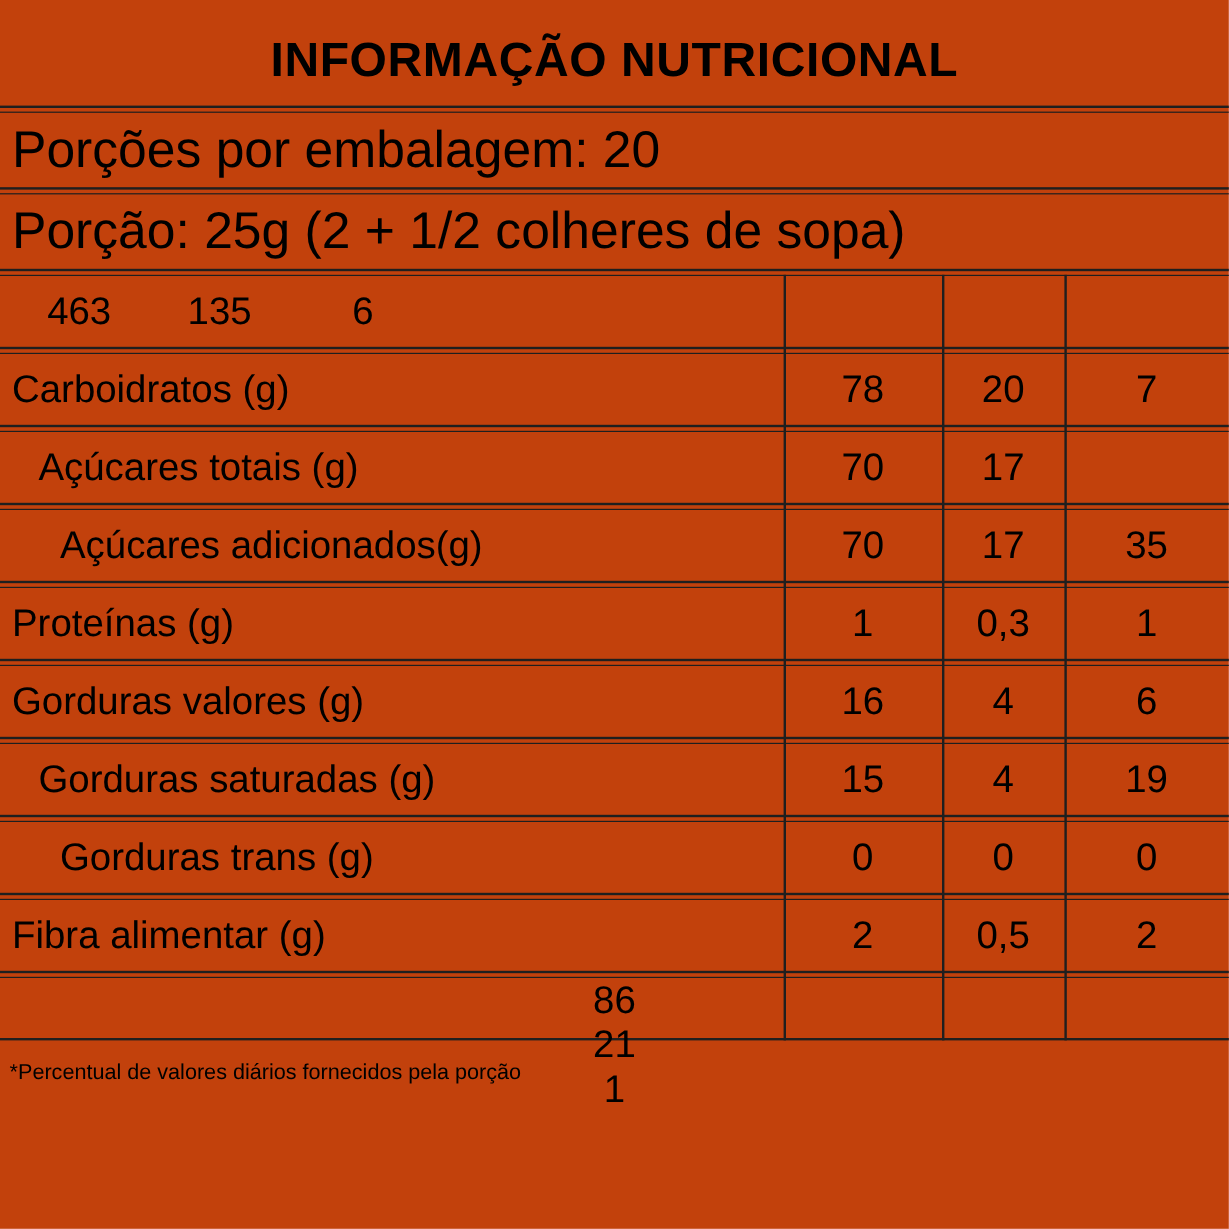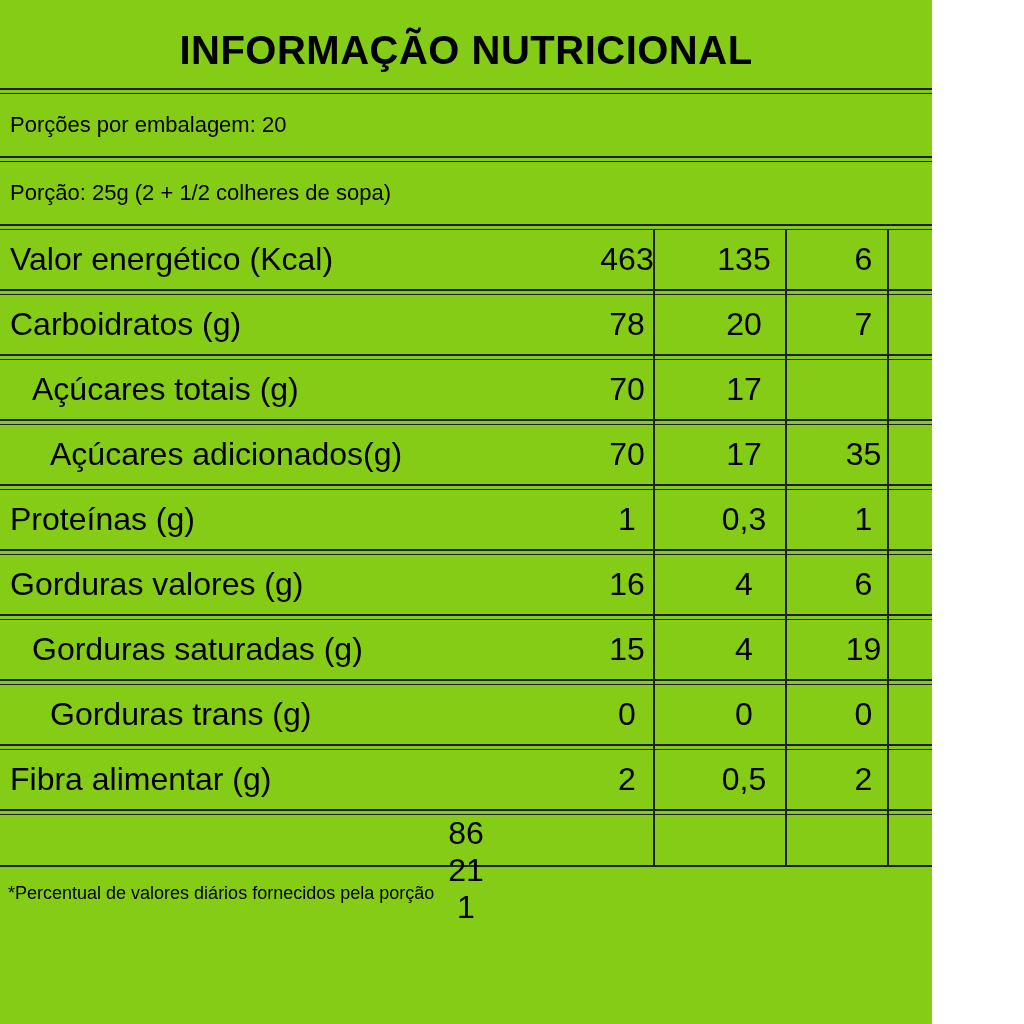--- a/index.html
+++ b/index.html
@@ -2,41 +2,41 @@
 <html><head>
 <meta charset="utf-8">
 <style>
   html, body { margin: 0; padding: 0; background: #ffffff; }
   body {
     width: 1024px; height: 1024px;
     font-family: "Liberation Sans", "DejaVu Sans", sans-serif;
     color: #000000;
     overflow: hidden;
   }
-  .sheet { position: relative; width: 932px; height: 1024px; background: #84cc16; }
+  .sheet { position: relative; width: 1024px; height: 1024px; background: #c2410c; }
 
   .title {
     text-align: center;
     font-weight: bold;
     font-size: 40px;
     line-height: 48px;
     padding: 26px 0 14px 0;
     border-bottom: 2px solid #1f1f1f;
     letter-spacing: 0.5px;
   }
 
   .info-row {
     margin-top: 3px;
     border-top: 1px solid #1f1f1f;
     border-bottom: 2px solid #1f1f1f;
     height: 62px;
     display: flex;
     align-items: center;
     padding-left: 10px;
-    font-size: 22px;
+    font-size: 43px;
     box-sizing: content-box;
   }
 
   .table-wrap { position: relative; margin-top: 3px; }
 
   .vline {
     position: absolute;
     top: 0; bottom: 0;
     width: 2px;
     background: #1f1f1f;
@@ -96,21 +96,20 @@
   </div>
 
   <div class="table-wrap">
     <div class="vline v1"></div>
     <div class="vline v2"></div>
     <div class="vline v3"></div>
 
 
     <div id="nutrient-rows">
   <div class="trow">
-    <div class="lbl">Valor energético (Kcal)</div>
     <div class="cell c1">463</div>
     <div class="cell c2">135</div>
     <div class="cell c3">6</div>
   </div>
 
   <div class="trow">
     <div class="lbl">Carboidratos (g)</div>
     <div class="cell c1">78</div>
     <div class="cell c2">20</div>
     <div class="cell c3">7</div>

